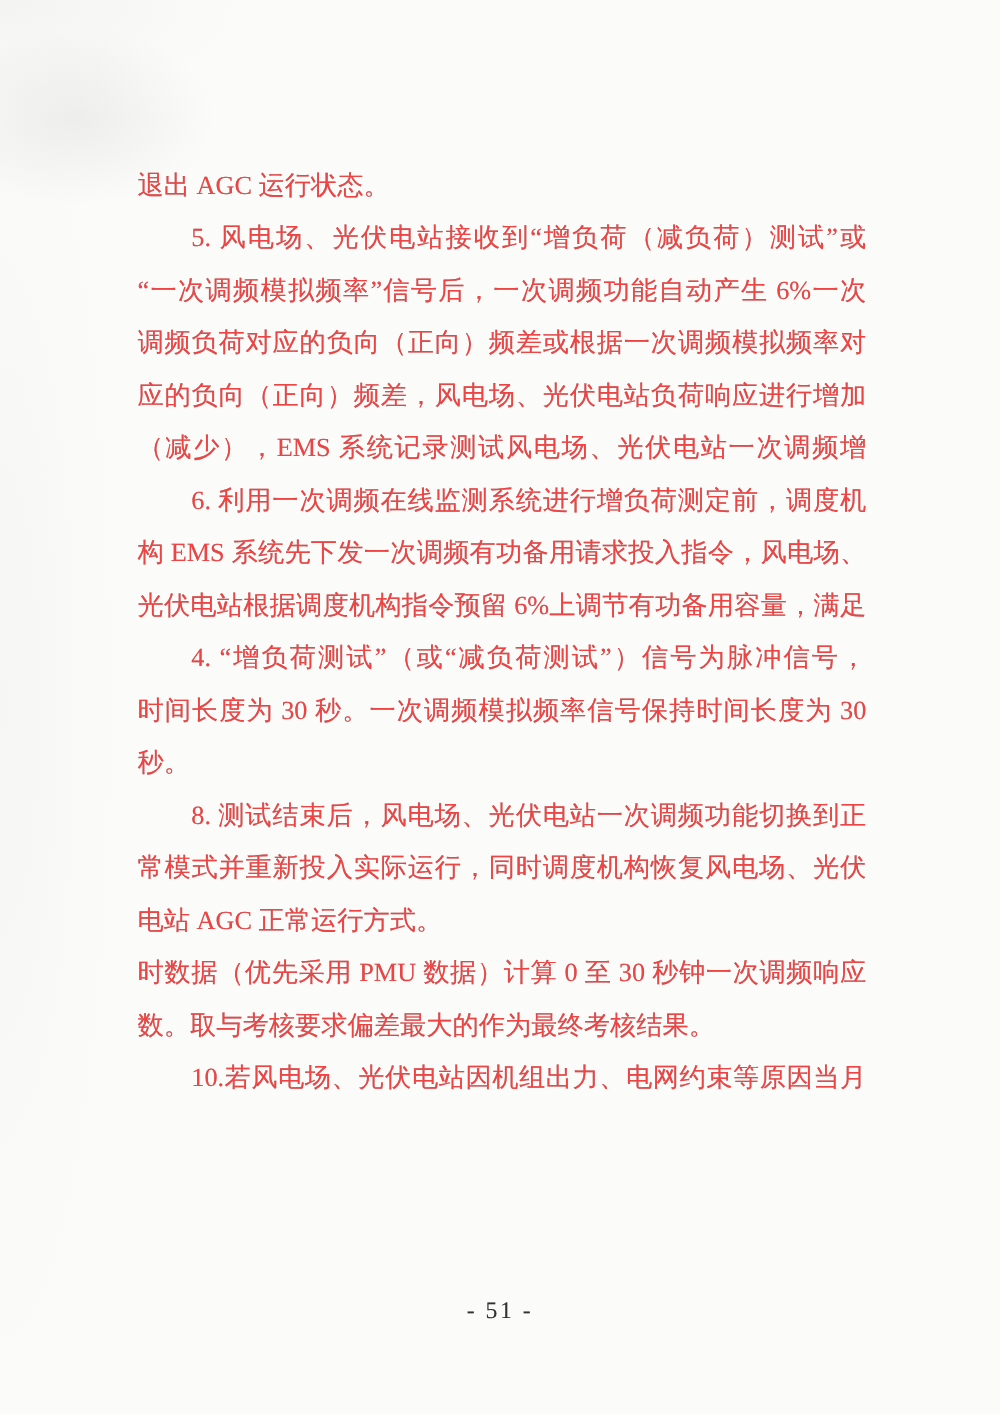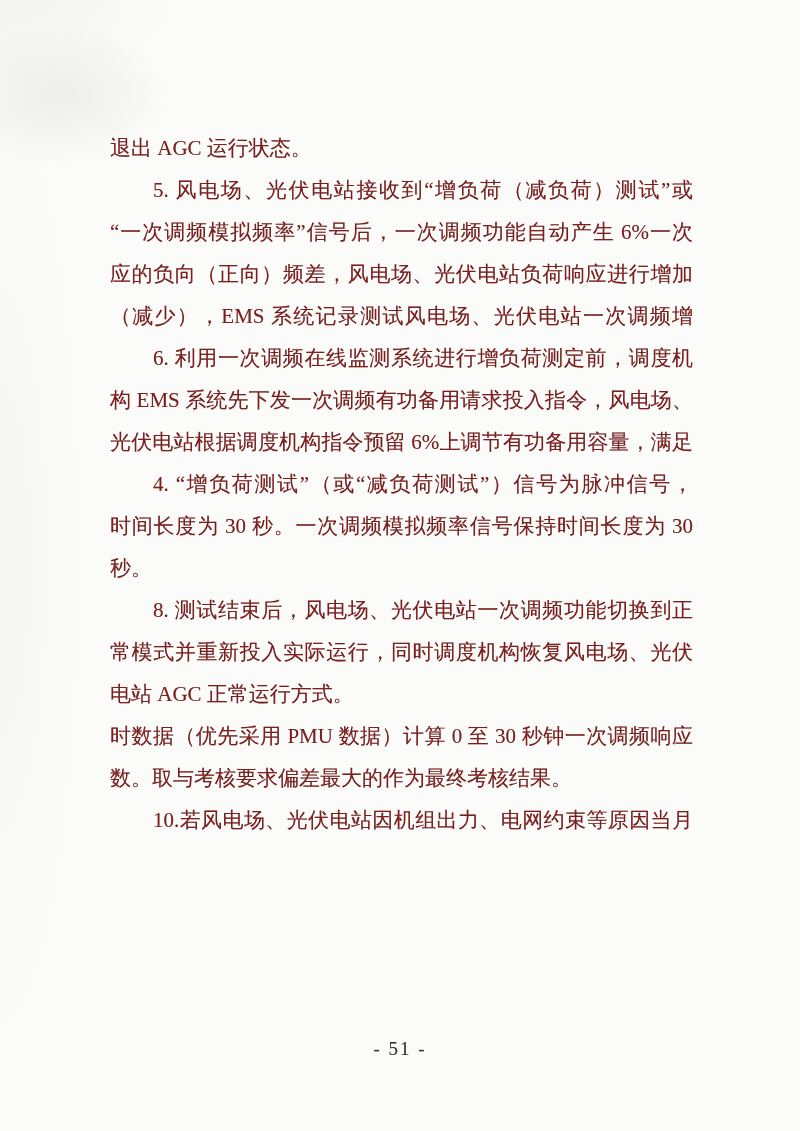--- a/index.html
+++ b/index.html
@@ -16,21 +16,21 @@
       radial-gradient(160px 100px at 60px 95px, rgba(165,165,165,0.16), rgba(165,165,165,0) 70%),
       radial-gradient(260px 120px at 0px 0px, rgba(190,190,190,0.12), rgba(190,190,190,0) 75%),
       radial-gradient(120px 700px at 0px 560px, rgba(200,200,200,0.10), rgba(200,200,200,0) 80%);
     overflow: hidden;
   }
   .text-block {
     position: absolute;
     left: 110px;
     top: 127px;
     width: 583px;
-    color: #7f1d1d;
+    color: #ef4444;
     font-size: 21px;
     text-shadow: 0 0 0.5px rgba(20,20,20,0.35);
   }
   .line {
     height: 42px;
     line-height: 42px;
     text-align: justify;
     text-align-last: justify;
     text-justify: inter-character;
     overflow: hidden;
@@ -56,20 +56,21 @@
     text-shadow: 0 0 0.5px rgba(20,20,20,0.3);
   }
 </style>
 </head>
 <body>
 
 <main class="text-block">
   <div class="line end">退出 AGC 运行状态。</div>
   <div class="line indent">5. 风电场、光伏电站接收到“增负荷（减负荷）测试”或</div>
   <div class="line">“一次调频模拟频率”信号后，一次调频功能自动产生 6%一次</div>
+  <div class="line">调频负荷对应的负向（正向）频差或根据一次调频模拟频率对</div>
   <div class="line">应的负向（正向）频差，风电场、光伏电站负荷响应进行增加</div>
   <div class="line">（减少），EMS 系统记录测试风电场、光伏电站一次调频增（减）</div>
   <div class="line indent">6. 利用一次调频在线监测系统进行增负荷测定前，调度机</div>
   <div class="line">构 EMS 系统先下发一次调频有功备用请求投入指令，风电场、</div>
   <div class="line">光伏电站根据调度机构指令预留 6%上调节有功备用容量，满足</div>
   <div class="line indent">4. “增负荷测试”（或“减负荷测试”）信号为脉冲信号，</div>
   <div class="line">时间长度为 30 秒。一次调频模拟频率信号保持时间长度为 30</div>
   <div class="line end">秒。</div>
   <div class="line indent">8. 测试结束后，风电场、光伏电站一次调频功能切换到正</div>
   <div class="line">常模式并重新投入实际运行，同时调度机构恢复风电场、光伏</div>

